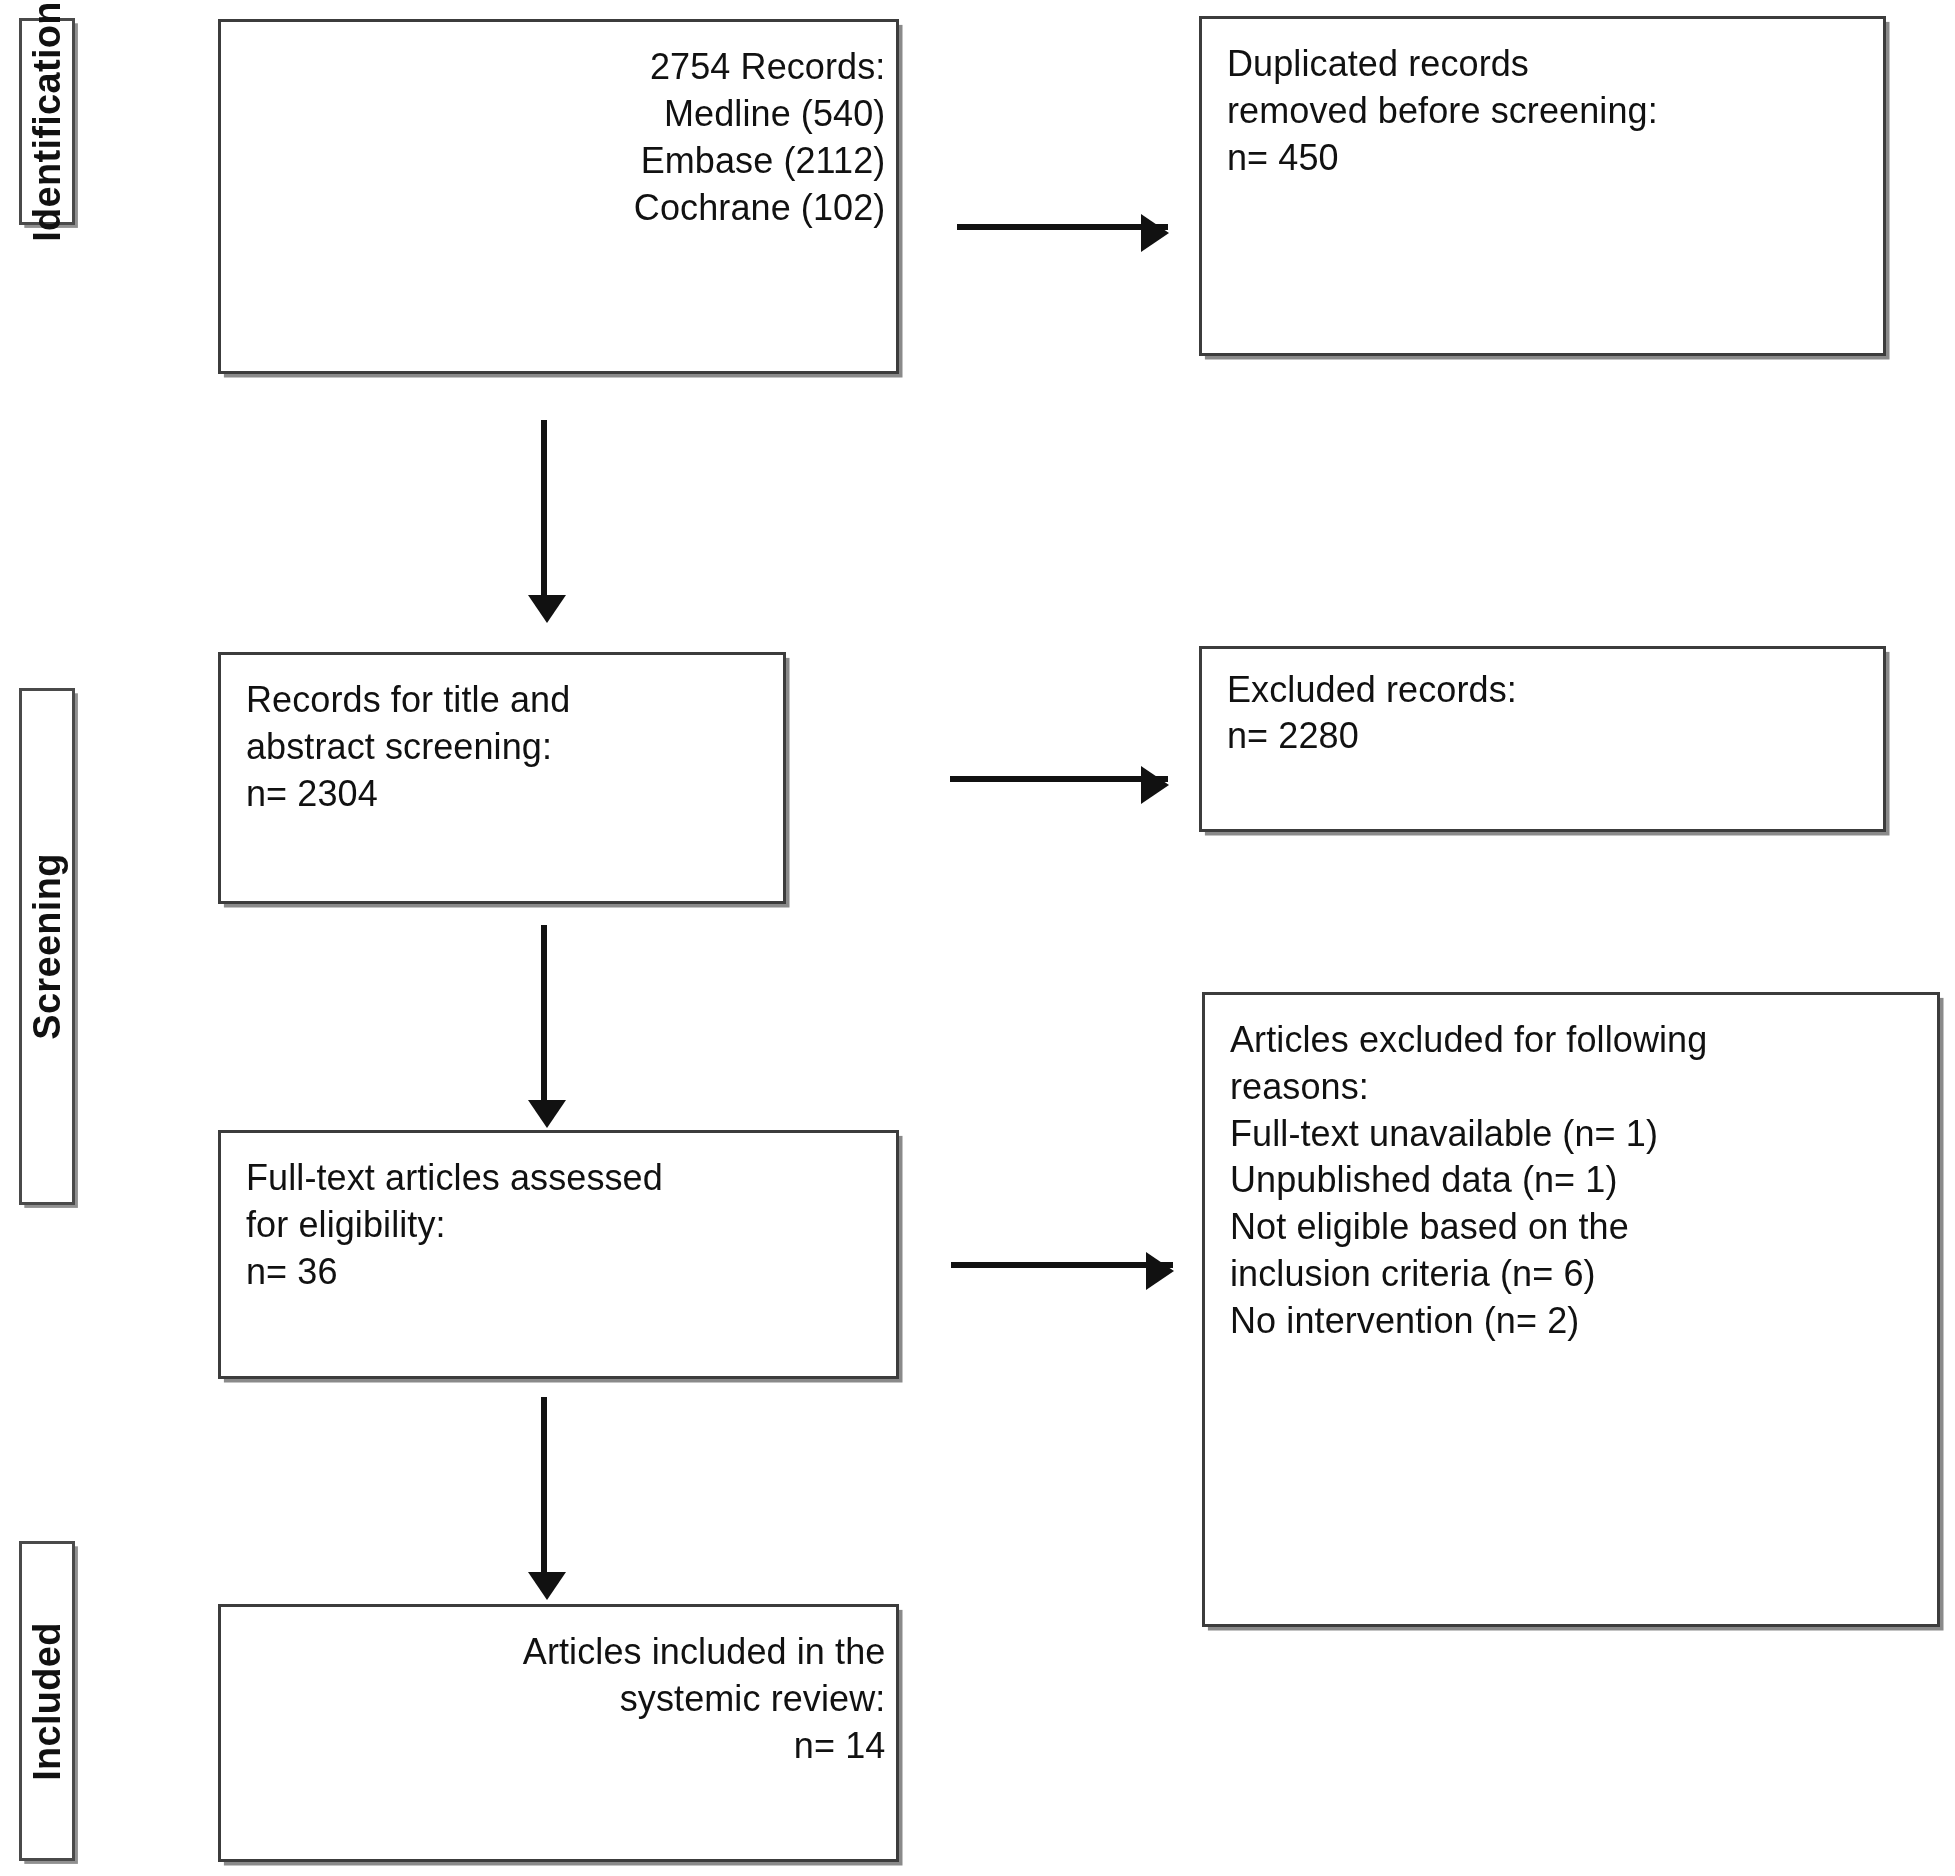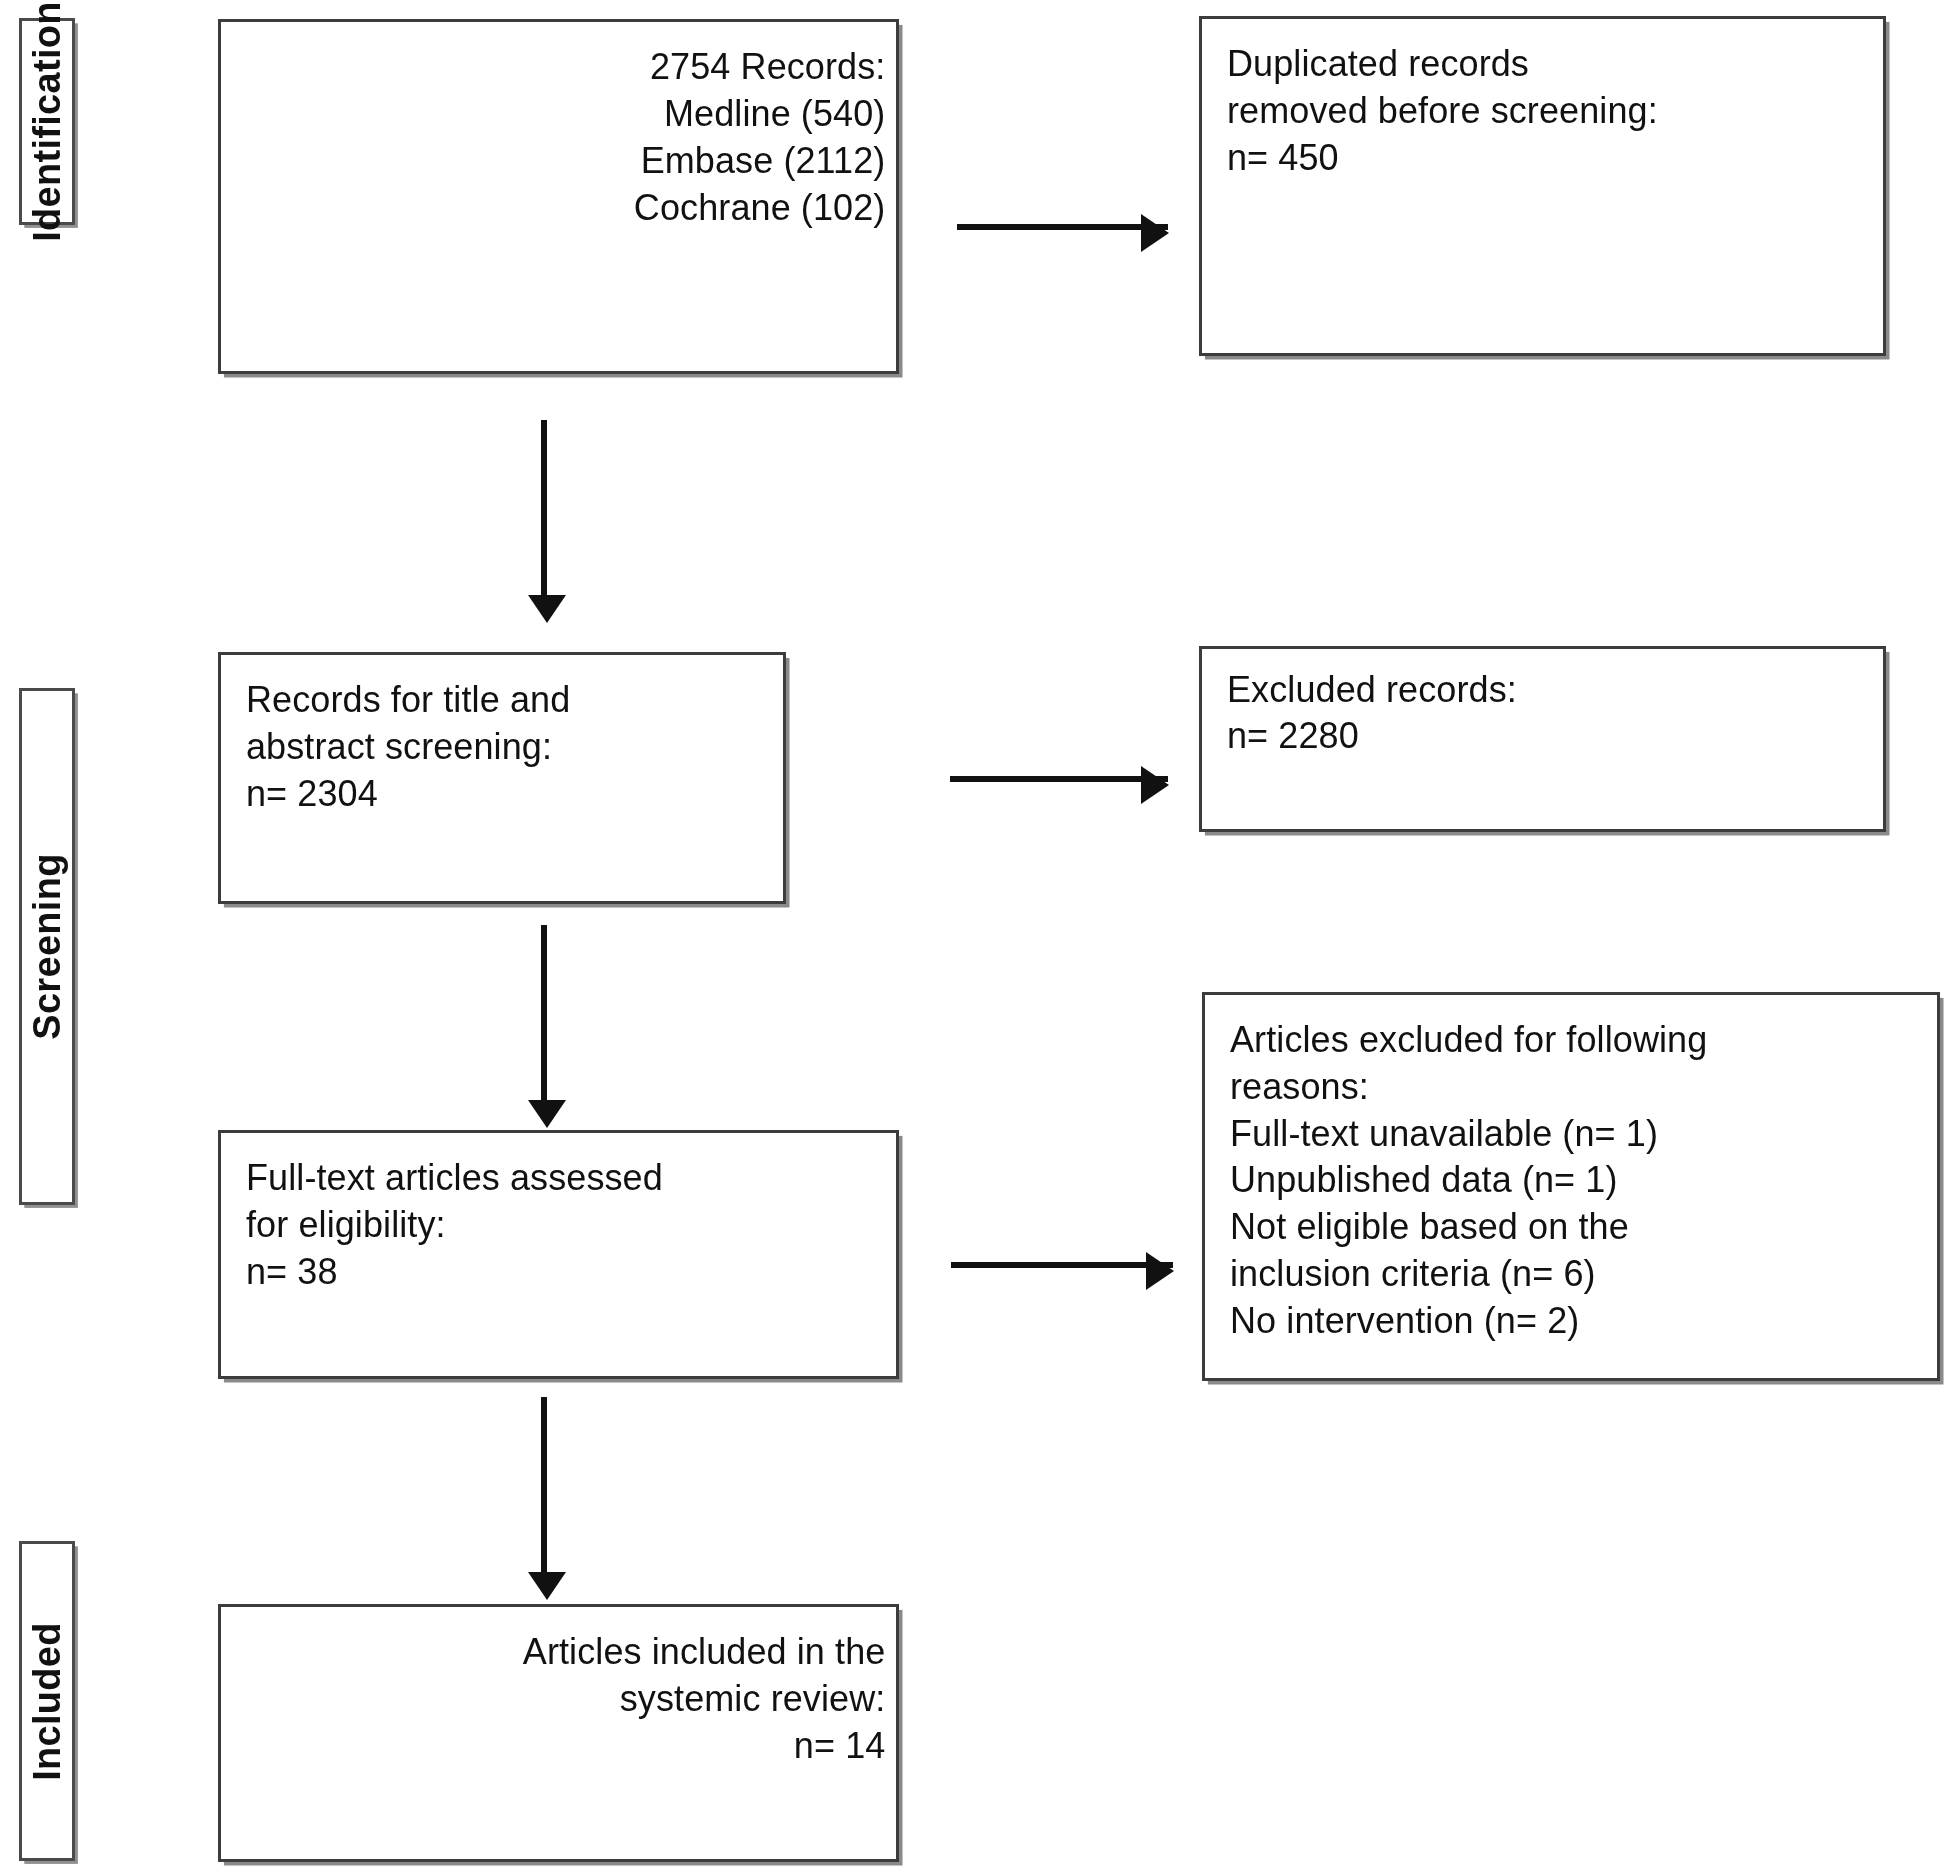--- a/index.html
+++ b/index.html
@@ -132,24 +132,24 @@
 n= 2280</div>
   </div>
 
   <div class="arrow-h" style="left:950px; top:776px; width:218px;"></div>
 
   <div class="arrow-v" style="left:541px; top:925px; height:176px;"></div>
 
   <div class="fbox" style="left:218px; top:1130px; width:681px; height:249px;">
     <div class="txt" style="top:22px;">Full-text articles assessed
 for eligibility:
-n= 38</div>
+n= 36</div>
   </div>
 
-  <div class="fbox" style="left:1202px; top:992px; width:738px; height:389px;">
+  <div class="fbox" style="left:1202px; top:992px; width:738px; height:635px;">
     <div class="txt" style="top:22px;">Articles excluded for following
 reasons:
 Full-text unavailable (n= 1)
 Unpublished data (n= 1)
 Not eligible based on the
 inclusion criteria (n= 6)
 No intervention (n= 2)</div>
   </div>
 
   <div class="arrow-h" style="left:951px; top:1262px; width:222px;"></div>

